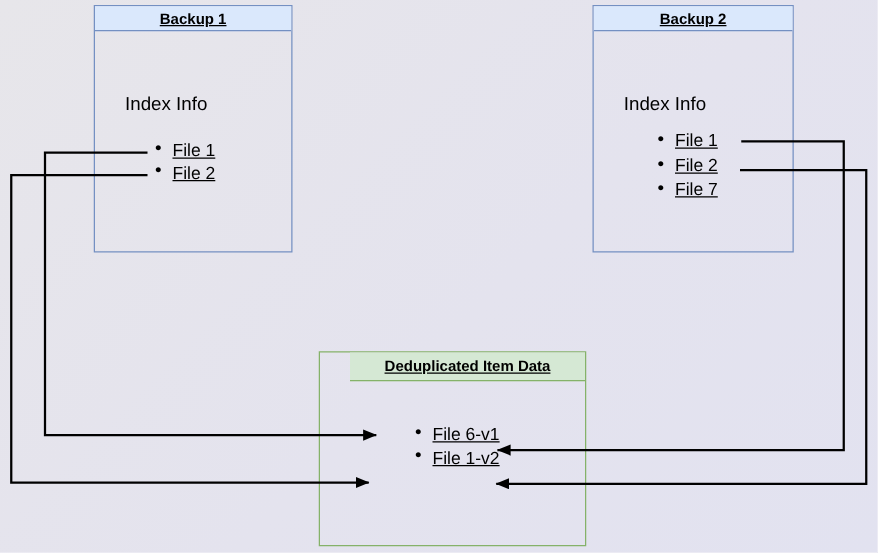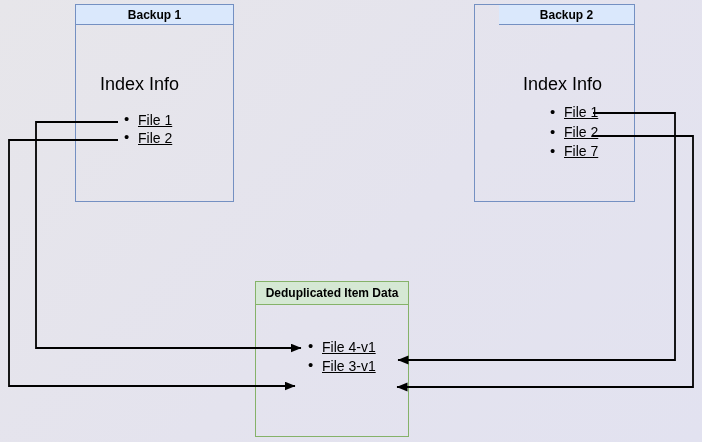--- a/index.html
+++ b/index.html
@@ -17,29 +17,29 @@
   .canvas{
     position:relative;width:702px;height:442px;
     background:linear-gradient(135deg,#e7e6ea 0%, #e4e3ee 55%, #e2e2f0 100%);
     background-color:var(--background);
   }
   .node{position:absolute;border:1.5px solid;background:transparent;}
   .node.blue{border-color:var(--backup-border);}
   .node.green{border-color:var(--dedup-border);}
   .node-header{
     width:100%;text-align:center;font-weight:bold;font-size:12px;
-    border-bottom:1.5px solid;display:flex;align-items:center;justify-content:center;
+    border-bottom:1.5px solid;display:flex;align-items:center;justify-content:center;text-decoration:underline;
   }
   .blue .node-header{background:var(--backup-header-fill);border-color:var(--backup-border);height:20px;}
   .green .node-header{background:var(--dedup-header-fill);border-color:var(--dedup-border);height:23px;}
   .node-body{position:relative;width:100%;}
   #backup1{left:75px;top:4px;width:159px;height:198px;}
-  #backup2{left:474px;top:4px;width:161px;height:198px;padding-left:24px;}
-  #dedup{left:255px;top:281px;width:154px;height:156px;}
-  .index-label{position:absolute;left:24px;top:50px;font-size:18px;line-height:18px;}
+  #backup2{left:474px;top:4px;width:161px;height:198px;}
+  #dedup{left:255px;top:281px;width:214px;height:156px;padding-left:24px;}
+  .index-label{position:absolute;left:24px;top:50px;font-size:15px;line-height:18px;}
   ul.filelist{position:absolute;list-style:none;font-size:14px;text-decoration:underline;}
   ul.filelist li{padding-left:14px;position:relative;white-space:nowrap;}
   ul.filelist li::before{content:"\2022";position:absolute;left:0;top:-1px;font-size:15px;}
   #backup1 ul.filelist{left:48px;top:86px;line-height:18px;}   
   #backup2 ul.filelist{left:51px;top:78px;line-height:19.5px;} 
   #dedup ul.filelist{left:52px;top:33px;line-height:18.5px;}   
   svg.wires{position:absolute;left:0;top:0;width:702px;height:442px;pointer-events:none;}
   svg.wires path{fill:none;stroke:var(--arrow);stroke-width:1.8;}
 </style>
 </head>
@@ -67,22 +67,22 @@
         <li>File 2</li>
         <li>File 7</li>
       </ul>
     </div>
   </div>
 
   <div class="node green" id="dedup">
     <div class="node-header">Deduplicated Item Data</div>
     <div class="node-body">
       <ul class="filelist">
-        <li>File 4-v1</li>
-        <li>File 3-v1</li>
+        <li>File 6-v1</li>
+        <li>File 1-v2</li>
       </ul>
     </div>
   </div>
 
   <svg class="wires" viewBox="0 0 702 442" xmlns="http://www.w3.org/2000/svg">
     <defs>
       <marker id="arrowhead" markerUnits="userSpaceOnUse" markerWidth="12" markerHeight="10" refX="10.5" refY="4.5" orient="auto">
         <polygon points="0,0 11,4.5 0,9" fill="#000000"></polygon>
       </marker>
     </defs>

